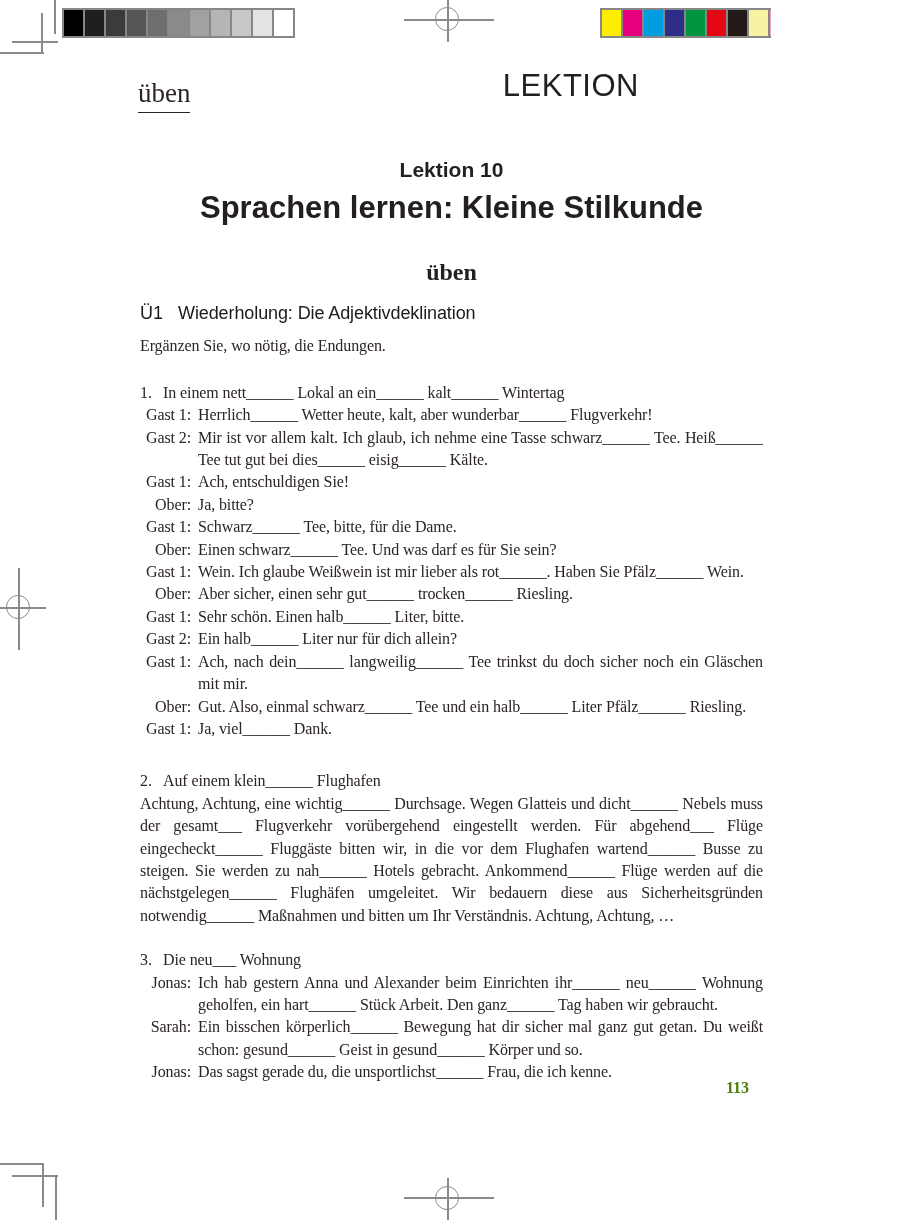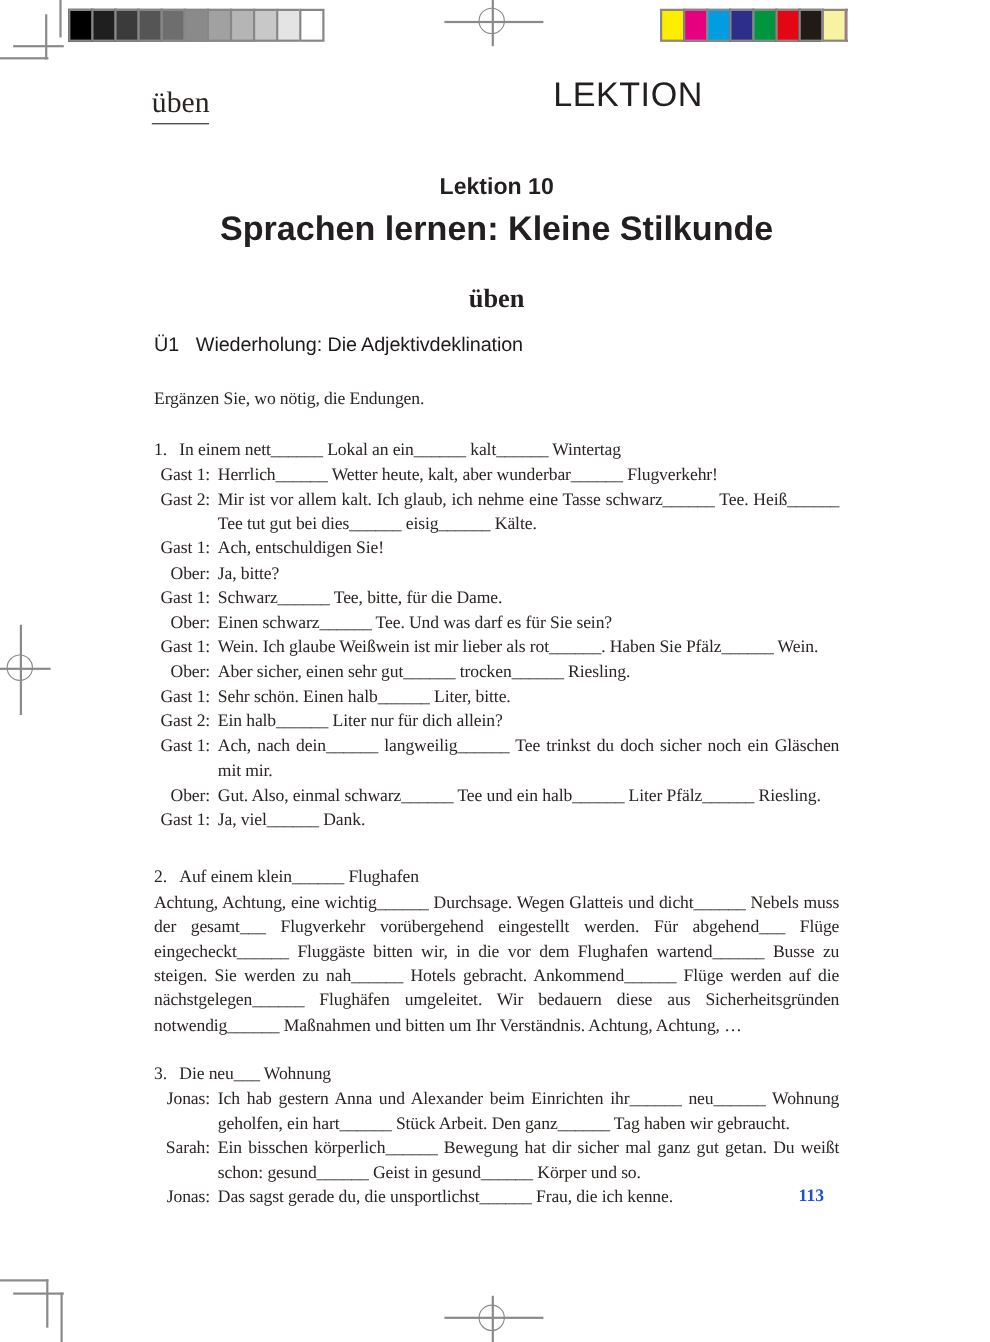--- a/index.html
+++ b/index.html
@@ -64,36 +64,36 @@
   
   .titleblock { position:absolute; left:140px; top:158px; width:623px; text-align:center; }
   .title1 { font-family:"Liberation Sans", sans-serif; font-weight:bold; font-size:21px; color:#231f20; margin:0; }
   .title2 { font-family:"Liberation Sans", sans-serif; font-weight:bold; font-size:31px; color:#231f20; margin:8px 0 0 0; }
   .subtitle { font-weight:bold; font-size:24px; color:#231f20; margin:33px 0 0 0; }
 
   
   .exercise { position:absolute; left:140px; top:302px; width:623px; font-size:16px; line-height:22.4px; letter-spacing:-0.1px; }
   .ex-head { font-family:"Liberation Sans", sans-serif; font-weight:normal; font-size:18px; color:#1d1a19; display:flex; }
   .ex-head .ex-id { width:38px; flex:none; }
-  .ex-instr { margin-top:28px; }
+  .ex-instr { margin-top:11px; }
 
   .item { margin-top:24px; }
   .item-2 { margin-top:30px; }
   .item-3 { margin-top:22px; }
   .item-head { display:flex; }
   .item-num { width:23px; flex:none; }
   .item-title { flex:1; }
 
   .drow { display:flex; }
   .drow .speaker { width:51px; flex:none; text-align:right; }
   .drow .dtext { flex:1; margin-left:7px; text-align:justify; }
 
   .para { margin:0; text-align:justify; }
 
-  .pageno { position:absolute; left:726px; top:1079px; font-weight:bold; font-size:16px; color:#1d4ed8; }
+  .pageno { position:absolute; left:726px; top:1079px; font-weight:bold; font-size:16px; color:#4d7c0f; }
 </style>
 </head>
 <body>
 
 <div class="page">
 
   <div class="calib calib-gray">
     <span class="swatch" style="background-color: rgb(0, 0, 0);"></span>
     <span class="swatch" style="background-color: rgb(31, 31, 31);"></span>
     <span class="swatch" style="background-color: rgb(59, 59, 59);"></span>

